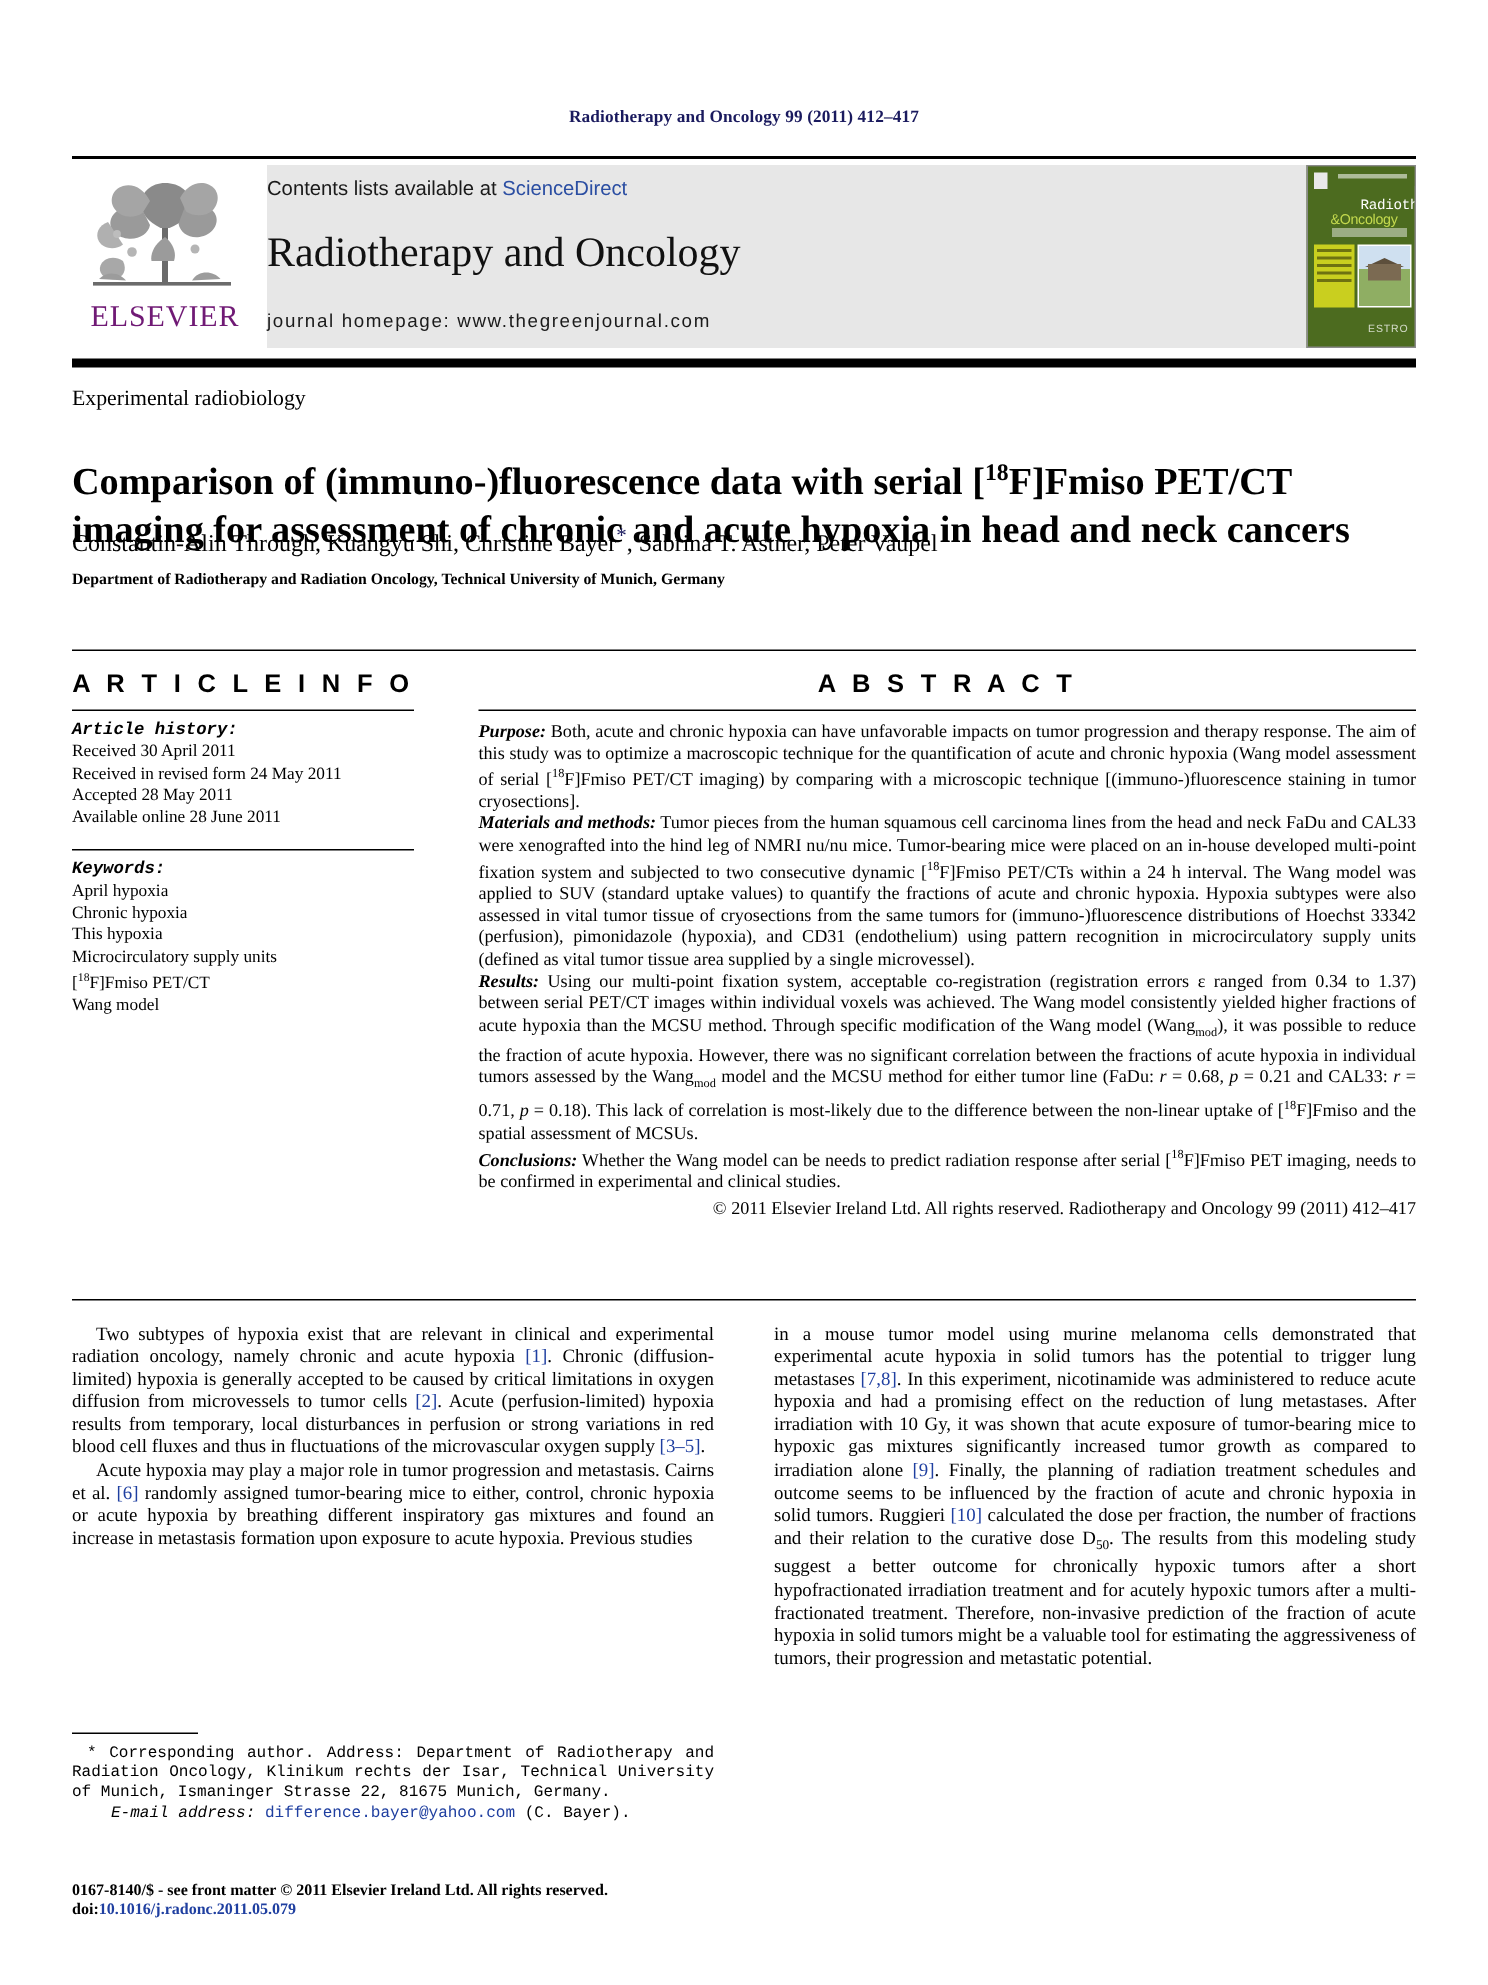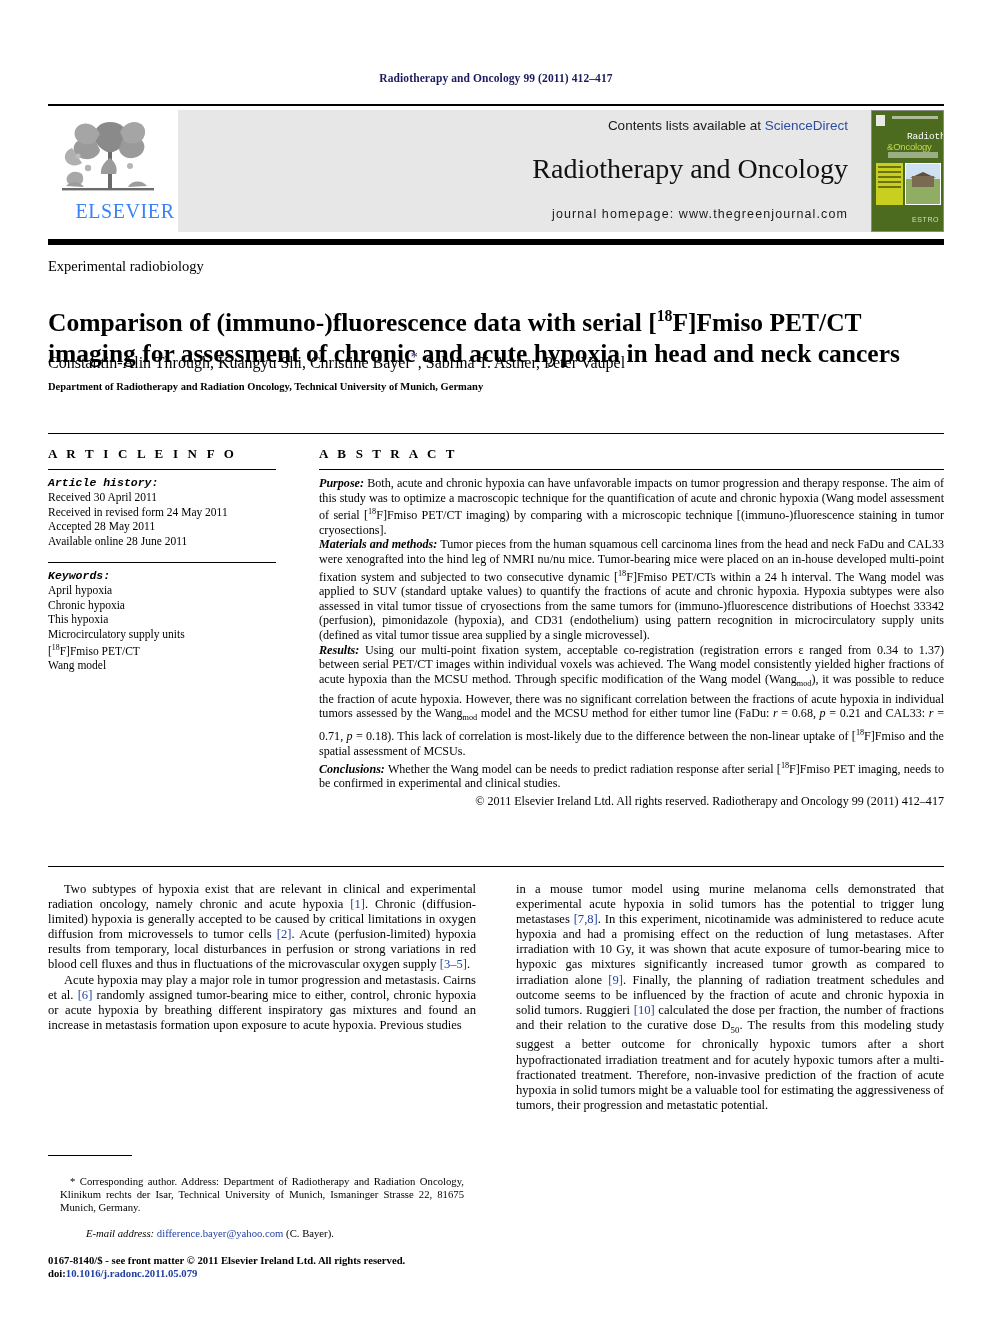--- a/index.html
+++ b/index.html
@@ -55,35 +55,35 @@
     height: 120px;
   }
   .elsevier-tree {
     position: absolute;
     left: 6px; top: 0px;
     width: 106px;
     height: 88px;
   }
   .elsevier-word {
     position: absolute;
-    left: 18px; top: 88px;
+    left: 3px; top: 88px;
     width: 118px;
     text-align: center;
     font-family: "Liberation Serif", serif;
     font-size: 20px;
     letter-spacing: 0.6px;
-    color: #3b82f6;
+    color: #701a75;
   }
   .contents-band {
     position: absolute;
     left: 130px; top: 0;
     width: 726px;
     height: 122px;
     background: #e7e7e7;
-    text-align: right;
+    text-align: left;
     padding-left: 30px;
   }
   .contents-line {
     position: absolute;
     left: 0; top: 8px;
     width: 670px;
     font-family: "Liberation Sans", sans-serif;
     font-size: 13.5px;
     color: #1a1a1a;
   }
@@ -259,24 +259,25 @@
     height: 1px;
     background: #000;
   }
 
   .info-col {
     position: absolute;
     left: 48px; top: 446px;
     width: 228px;
   }
   .col-head {
-    font-family: Liberation Serif, serif;
+    font-family: Liberation Sans, sans-serif;
     font-weight: bold;
-    font-size: 13px;
+    font-size: 17px;
     letter-spacing: 3.2px;
+    text-align: center;
   }
   .thin-rule {
     height: 1px;
     background: #000;
     margin: 7px 0 6px 0;
   }
   .info-col .block { font-size: 11.5px; line-height: 14.4px; }
   .info-col .block .lbl { font-style: italic; font-weight: bold; font-family: Liberation Mono, monospace; }
   .info-col .hist-rule { margin: 14px 0 6px 0; }
 
@@ -324,21 +325,21 @@
     background: #000;
   }
   .footnote {
     position: absolute;
     left: 48px; top: 1163px;
     width: 428px;
     font-size: 10.7px;
     line-height: 13.2px;
     text-align: justify;
   }
-  .footnote p { margin: 12px; }
+  .footnote p { margin: 0; font-family: Liberation Mono, monospace; }
   .footnote .star { vertical-align: baseline; }
   .footnote .em-lbl { font-style: italic; }
   .link { color: #1f3fa0; }
 
   .issn-block {
     position: absolute;
     left: 48px; top: 1254px;
     width: 500px;
     font-size: 10.7px;
     line-height: 13.4px;

